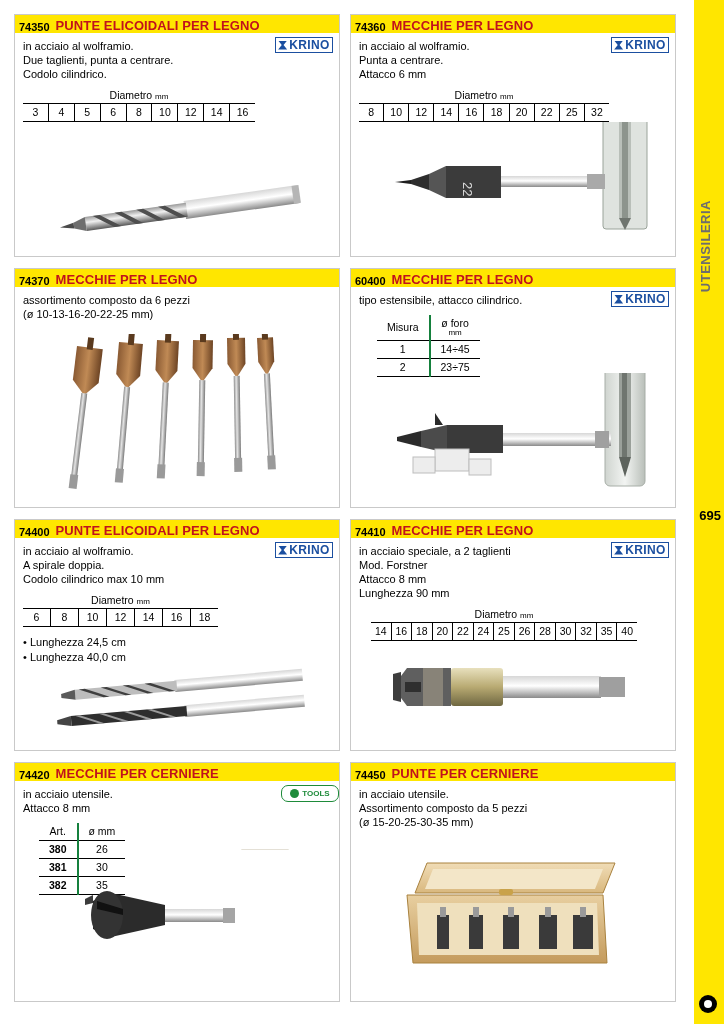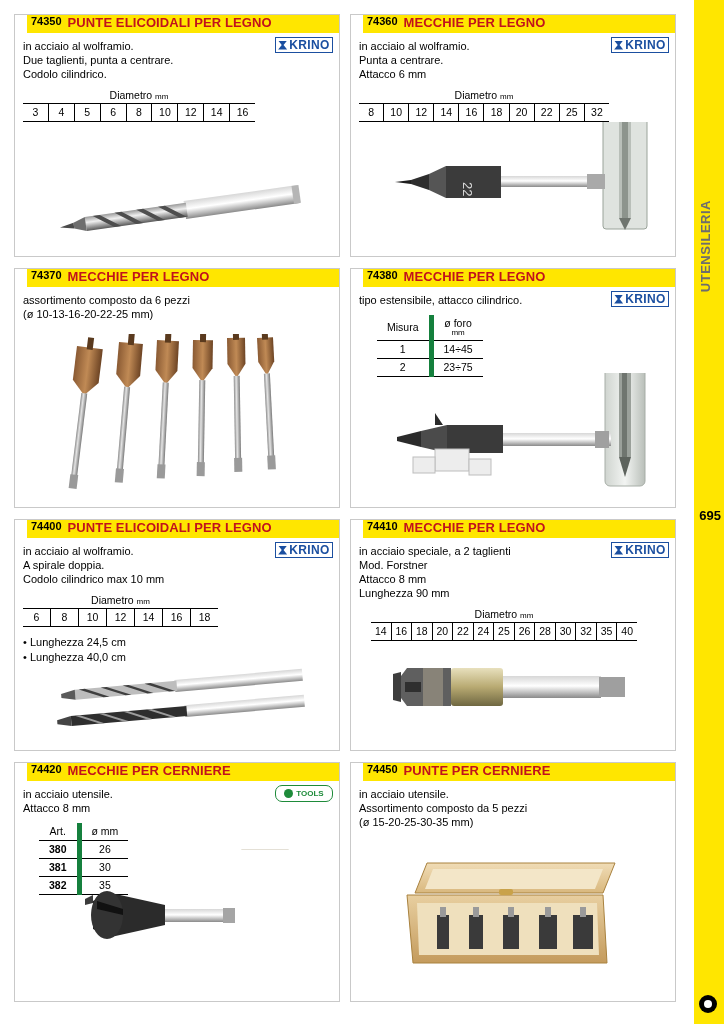--- a/index.html
+++ b/index.html
@@ -95,24 +95,23 @@
   }
   .card.h1 { height: 243px; }
   .card.h2 { height: 240px; }
   .card.h3 { height: 232px; }
   .card.h4 { height: 240px; }
 
   .card-head {
     background: #ffe600;
     height: 18px;
     display: flex;
-    align-items: flex-start;
+    align-items: flex-end;
     padding: 0 4px;
     box-sizing: border-box;
-    margin-left: 12px;
   }
   .code {
     font-size: 11px;
     font-weight: bold;
     color: #000;
     padding-right: 6px;
   }
   .title {
     font-size: 13px;
     font-weight: bold;
@@ -155,21 +154,21 @@
   .brand .btxt {
     font-size: 12px;
     font-weight: bold;
     color: #1b4fa0;
     letter-spacing: 0.4px;
   }
 
   .brand-tools {
     position: absolute;
     top: 4px;
-    right: 6px;
+    right: 0;
     width: 56px; height: 15px;
     border: 1px solid #1e8b3a;
     border-radius: 7px;
     background: #fff;
     display: flex;
     align-items: center;
     justify-content: center;
   }
   .brand-tools .tmark {
     width: 9px; height: 9px;
@@ -223,21 +222,21 @@
   .mini-table th, .mini-table td {
     border-bottom: 1px solid #000;
     padding: 2px 10px 3px 10px;
     text-align: center;
     font-weight: normal;
   }
   .mini-table th {
     font-weight: normal;
     border-bottom: 1px solid #000;
   }
-  .mini-table .vline { border-left: 5px solid #15803d; }
+  .mini-table .vline { border-left: 2px solid #15803d; }
   .mini-table .sub { font-size: 8px; display:block; line-height: 8px;}
   .mini-table td.bold { font-weight: bold; }
 
   .bullets {
     margin-top: 8px;
     font-size: 11px;
     line-height: 15px;
     color: #000;
   }
 
@@ -454,21 +453,21 @@
                 <rect x="4" y="118" width="8" height="14" fill="#9a9a9a"></rect>
               </g>
             </g>
           </svg>
         </div>
       </div>
     </div>
 
     <div class="card h2">
       <div class="card-head">
-        <span class="code">74380</span>
+        <span class="code">60400</span>
         <span class="title">MECCHIE PER LEGNO</span>
       </div>
       <div class="card-body">
         <div class="brand">
           <span class="bmark"></span>
           <span class="btxt">KRINO</span>
         </div>
         <div class="desc">
           <div>tipo estensibile, attacco cilindrico.</div>
         </div>

